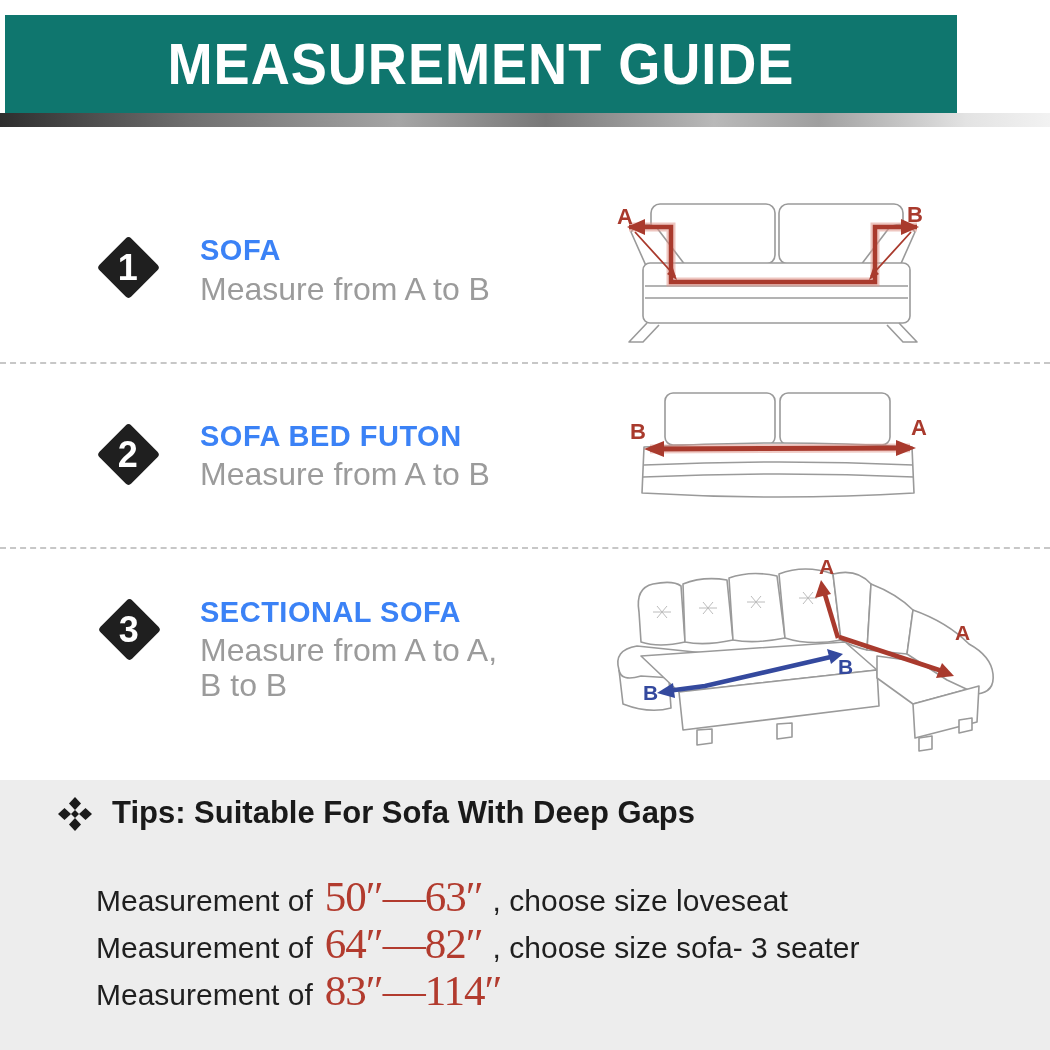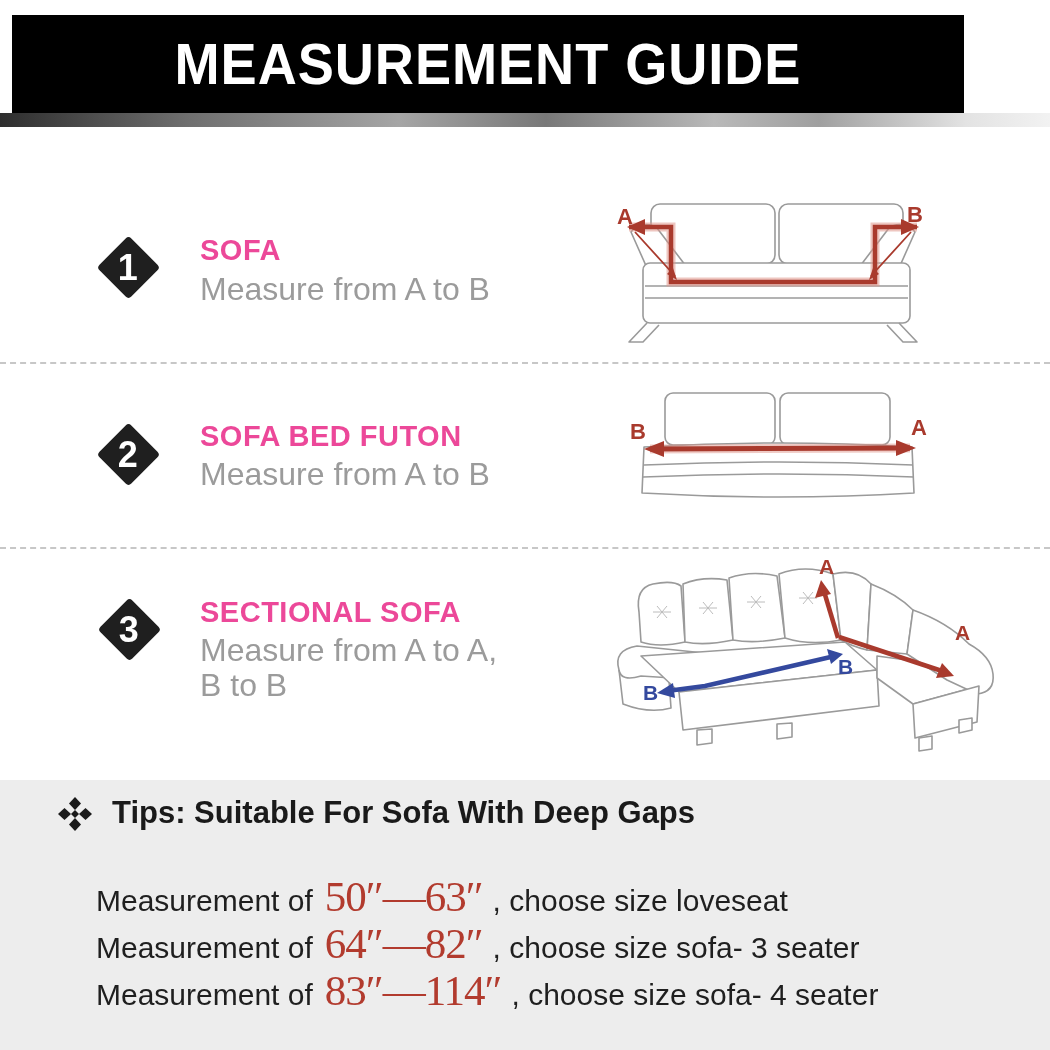--- a/index.html
+++ b/index.html
@@ -1,41 +1,41 @@
 <!DOCTYPE html>
 <html><head>
 <meta charset="utf-8">
 <style>
   * { margin:0; padding:0; box-sizing:border-box; }
   body { background:#ffffff; font-family:"Liberation Sans", sans-serif; }
   .page { position:relative; width:1050px; height:1050px; background:#ffffff; overflow:hidden; }
   .abs { position:absolute; }
 
   
-  .banner { left:12px; top:15px; width:952px; height:98px; background:#000000; }
+  .banner { left:5px; top:15px; width:952px; height:98px; background:#0f766e; }
   .banner h1 {
     color:#ffffff; font-weight:bold; font-size:57px; letter-spacing:1px;
     text-align:center; line-height:98px; transform:scaleX(.95);
   }
   .banner-gradient {
     left:0; top:113px; width:1050px; height:14px;
     background:linear-gradient(90deg,#2e2e2e 0%,#6f6f6f 18%,#a5a5a5 38%,#787878 52%,#b9b9b9 68%,#9f9f9f 78%,#e3e3e3 92%,#f2f2f2 100%);
   }
 
   
   .badge {
     width:45px; height:45px; background:#1f1f1f; transform:rotate(45deg);
     border-radius:4px; display:flex; align-items:center; justify-content:center;
   }
   .badge span {
     transform:rotate(-45deg); color:#ffffff; font-weight:bold; font-size:36px;
     line-height:1;
   }
 
-  .stitle { font-weight:bold; font-size:29px; color:#ec4899; letter-spacing:.5px; }
+  .stitle { font-weight:bold; font-size:29px; color:#3b82f6; letter-spacing:.5px; }
   .ssub   { font-size:32px; color:#9b9b9b; }
 
   .dash { left:0; width:1050px; height:0; border-top:2px dashed #c7c7c7; }
 
   
   .tips-bg { left:0; top:780px; width:1050px; height:270px; background:#ededed; }
   .tips-head { font-weight:bold; font-size:31px; color:#1a1a1a; }
   .mrow { display:flex; align-items:baseline; white-space:pre;margin-top:8px; }
   .mrow .pre, .mrow .suf { font-size:30px; color:#1f1f1f; }
   .mrow .rng {
@@ -194,16 +194,16 @@
   </svg>
   <div class="abs tips-head" style="left:112px; top:795px;">Tips: Suitable For Sofa With Deep Gaps</div>
 
   <div class="abs mrow" style="left:96px; top:864px;">
     <span class="pre">Measurement of</span><span class="rng">50″—63″</span><span class="suf">, choose size loveseat</span>
   </div>
   <div class="abs mrow" style="left:96px; top:911px;">
     <span class="pre">Measurement of</span><span class="rng">64″—82″</span><span class="suf">, choose size sofa- 3 seater</span>
   </div>
   <div class="abs mrow" style="left:96px; top:958px;">
-    <span class="pre">Measurement of</span><span class="rng">83″—114″</span><span class="suf">, choose size sofa- 4 seater</span>
+    <span class="pre">Measurement of</span><span class="rng">83″—114″</span>
   </div>
 
 </div>
 
 </body></html>

